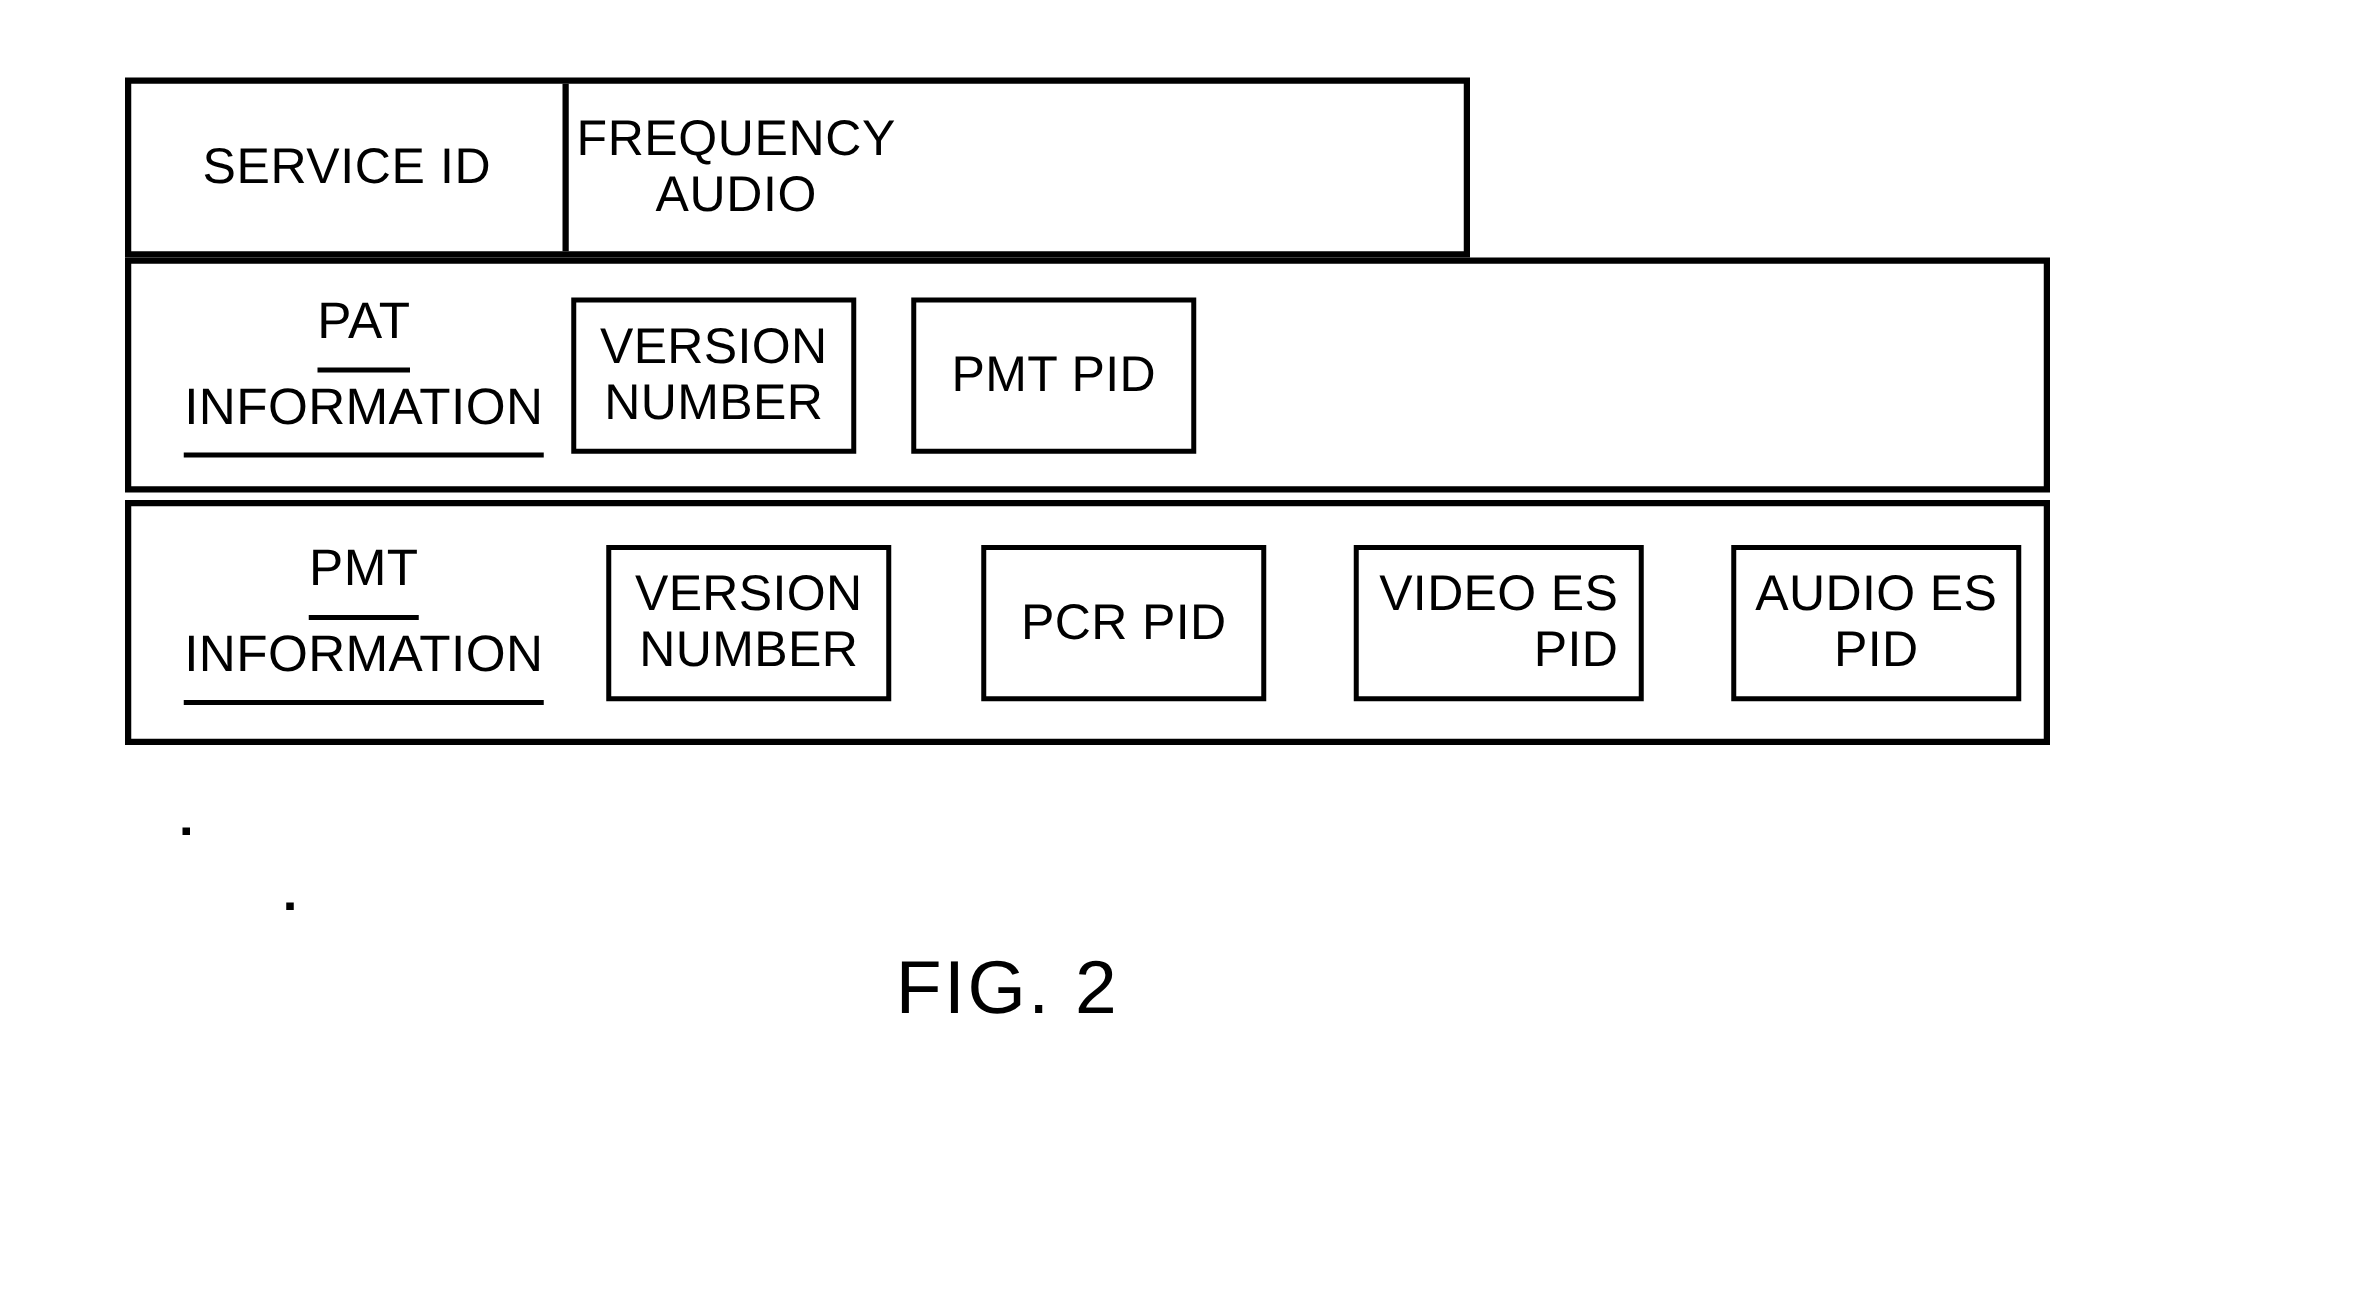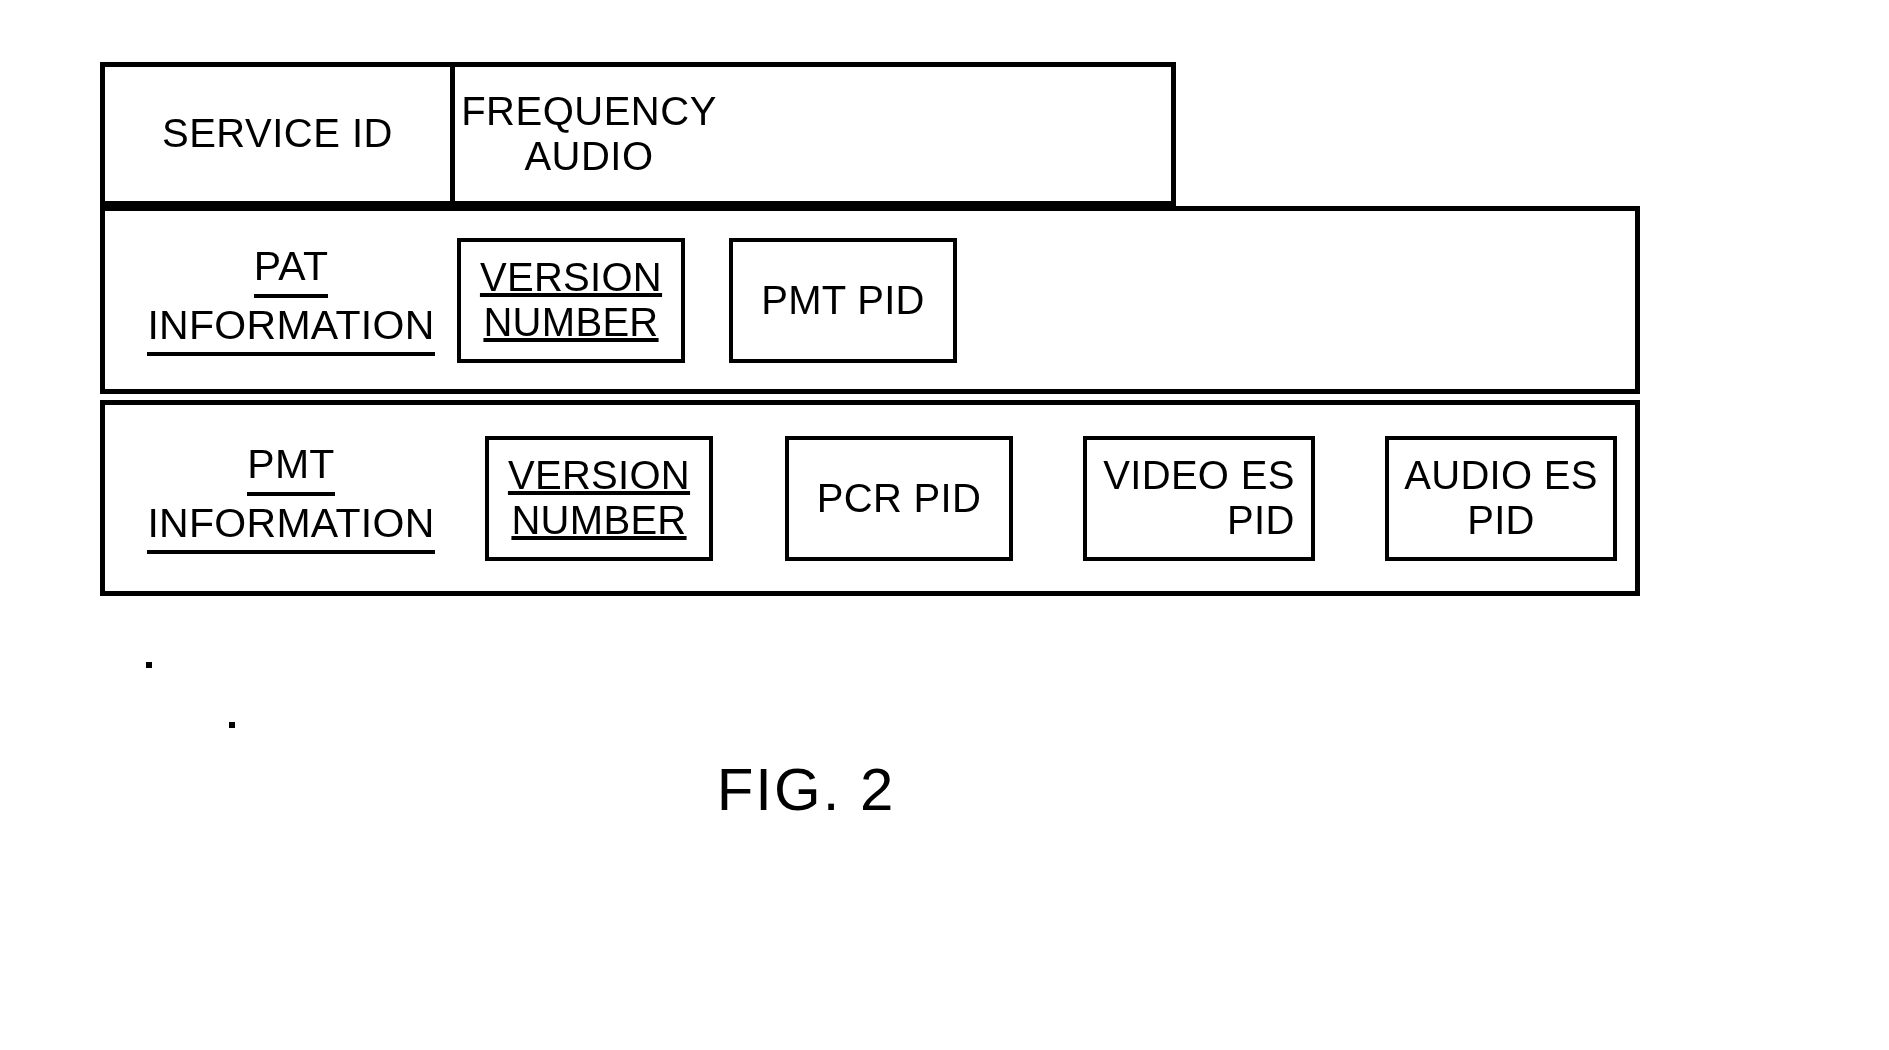--- a/index.html
+++ b/index.html
@@ -73,39 +73,39 @@
     text-align: center;
     font-size: 41px;
     line-height: 1.12;
     letter-spacing: 0.3px;
     padding-left: 24px;
     box-sizing: border-box;
   }
   .info-label .ul {
     display: inline-block;
     border-bottom: 4px solid #000;
-    padding-bottom: 4px;
+    padding-bottom: 14px;
   }
   .info-label .l2 { margin-top: 5px; }
 
   
   .sub-box {
     box-sizing: border-box;
     border: 4px solid #000;
     display: flex;
     align-items: center;
     justify-content: center;
     text-align: center;
     font-size: 40px;
     line-height: 1.12;
     letter-spacing: 0.3px;
     height: 125px;
     padding: 0 6px;
   }
-  .sb-version { width: 228px; margin-left: 4px; text-decoration: underline; }
+  .sb-version { width: 228px; margin-left: 4px; }
   .sb-pmtpid  { width: 228px; margin-left: 44px; }
   .sb-pcrpid  { width: 228px; margin-left: 44px; }
   .sb-videoes { width: 232px; margin-left: 42px; text-align: right; }
   .sb-audioes { width: 232px; margin-left: 42px; }
 
   
   .dot {
     width: 6px;
     height: 6px;
     background: #000;

